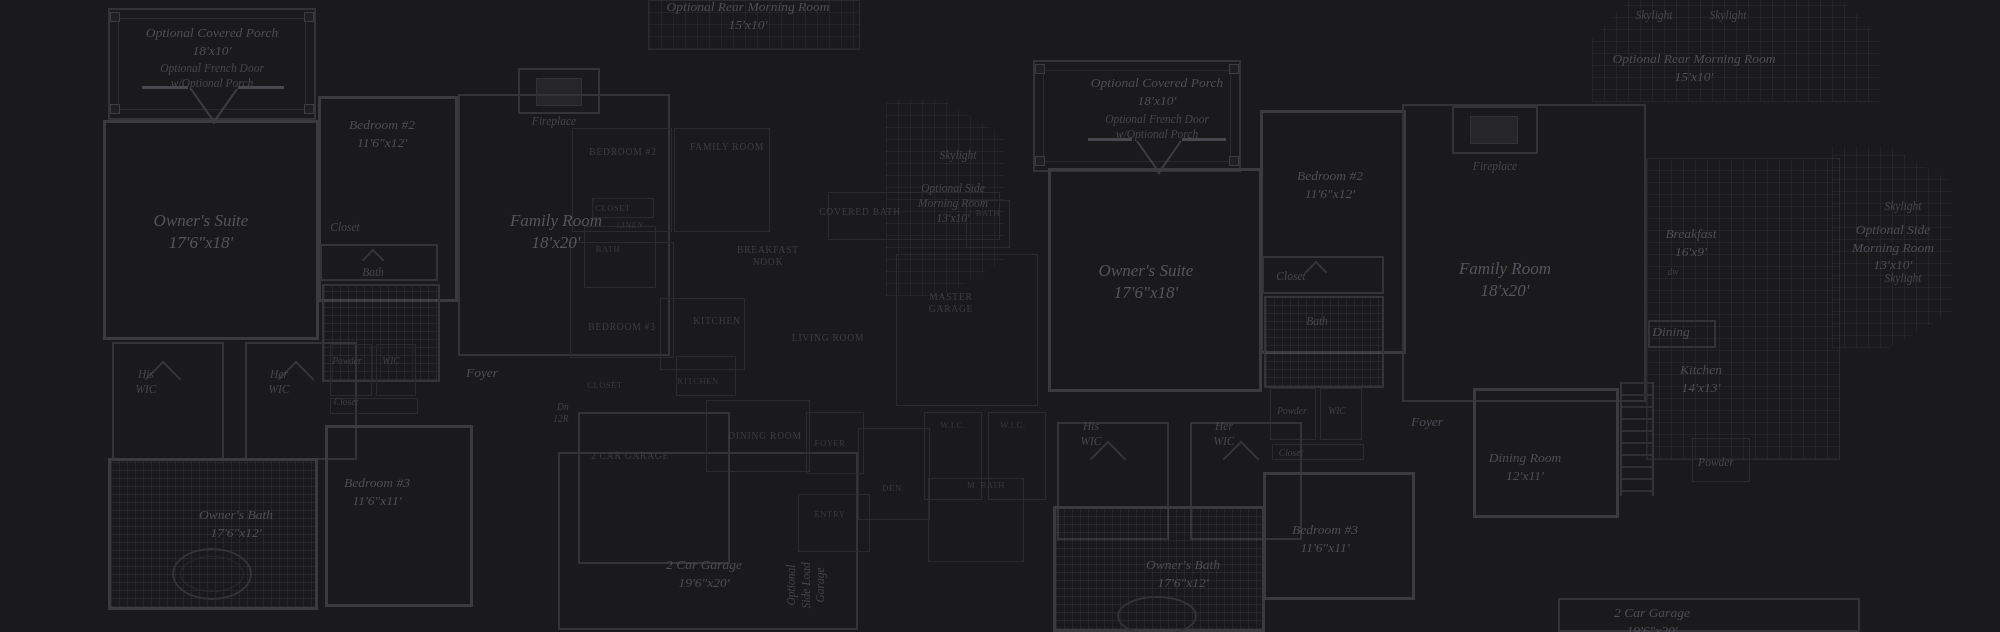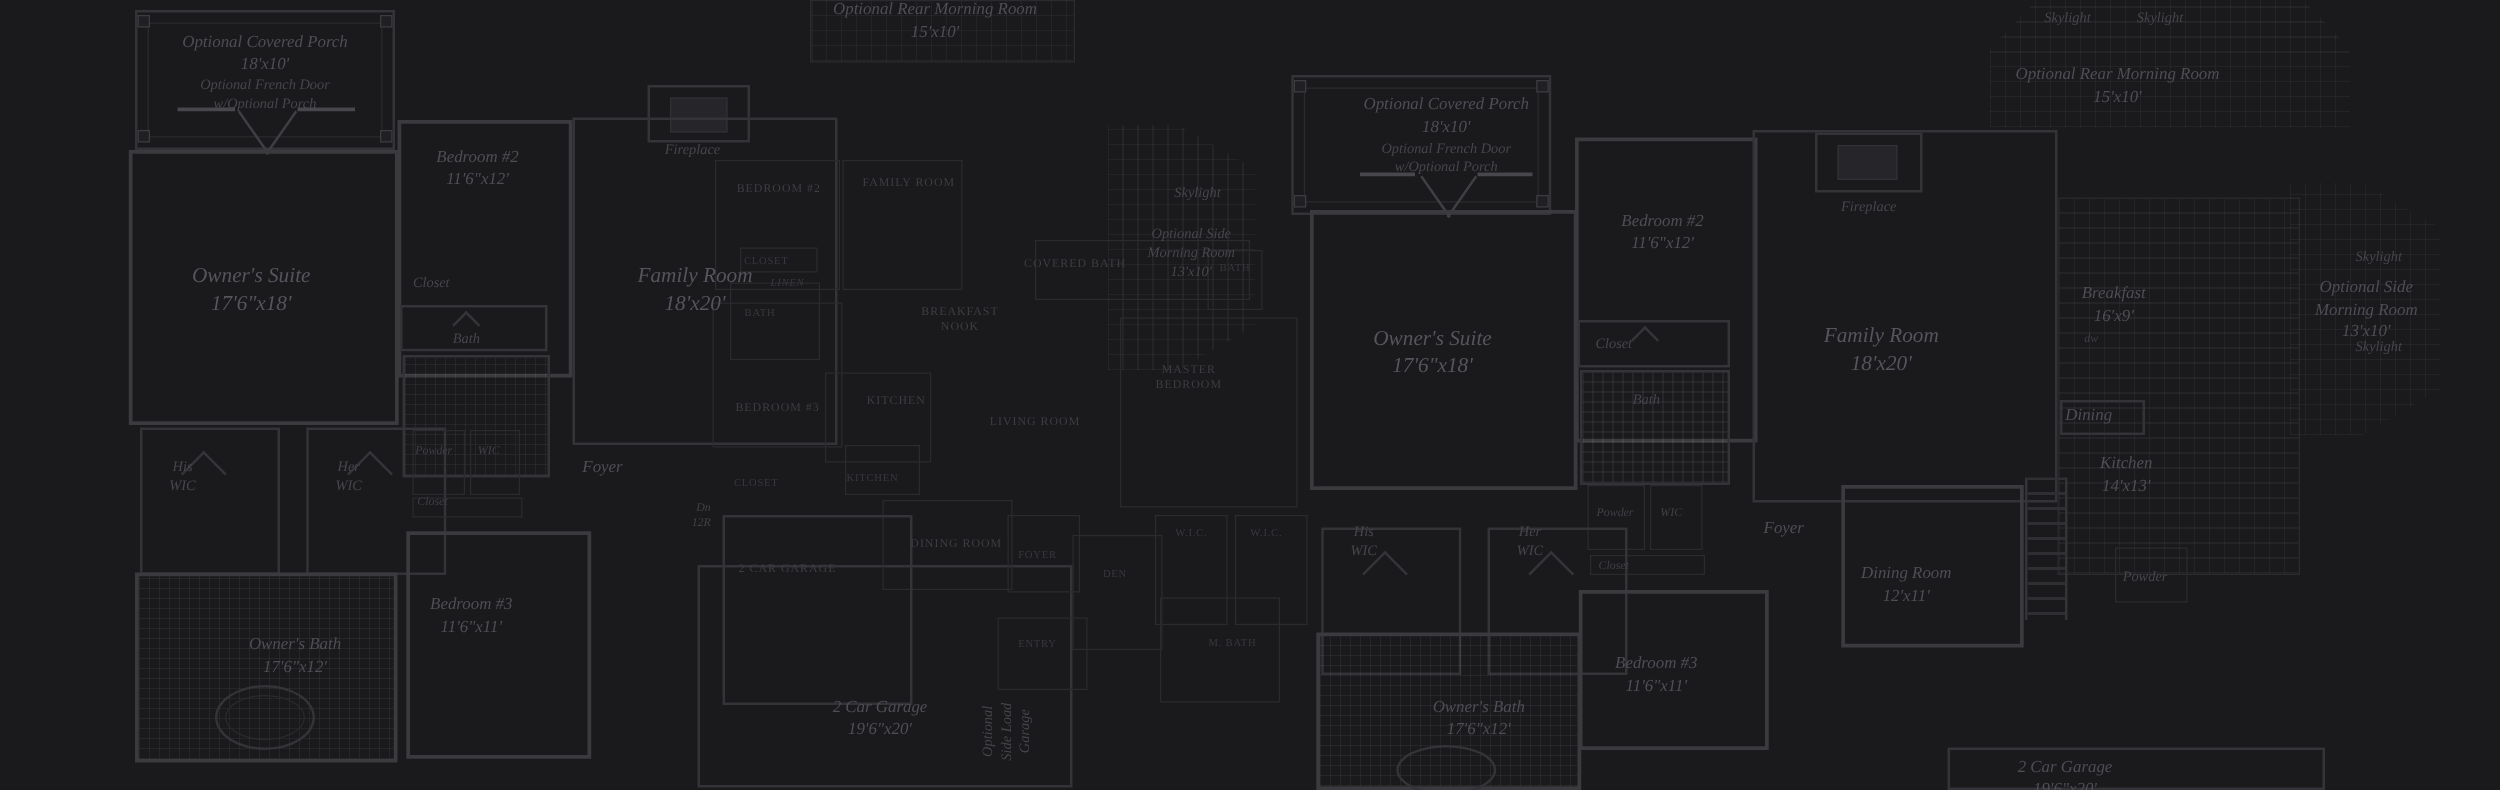--- a/index.html
+++ b/index.html
@@ -177,25 +177,25 @@
     <div class="lbl capsxs" style="left: 698px; top: 382px;">KITCHEN</div>
     <div class="lbl capsxs" style="left: 605px; top: 386px;">CLOSET</div>
     <div class="lbl caps" style="left: 765px; top: 436px;">DINING ROOM</div>
     <div class="lbl caps" style="left: 630px; top: 456px;">2 CAR GARAGE</div>
     <div class="lbl capsxs" style="left: 830px; top: 444px;">FOYER</div>
     <div class="lbl capsxs" style="left: 830px; top: 515px;">ENTRY</div>
     <div class="lbl caps" style="left: 828px; top: 338px;">LIVING ROOM</div>
     <div class="lbl caps" style="left: 860px; top: 212px;">COVERED BATH</div>
     <div class="lbl capsxs" style="left: 988px; top: 214px;">BATH</div>
     <div class="lbl caps" style="left: 951px; top: 303px;">MASTER
-BEDROOM</div>
-    <div class="lbl capsxs" style="left: 892px; top: 459px;">DEN</div>
+GARAGE</div>
+    <div class="lbl capsxs" style="left: 892px; top: 489px;">DEN</div>
     <div class="lbl capsxs" style="left: 953px; top: 426px;">W.I.C.</div>
     <div class="lbl capsxs" style="left: 1013px; top: 426px;">W.I.C.</div>
-    <div class="lbl capsxs" style="left: 986px; top: 514px;">M. BATH</div>
+    <div class="lbl capsxs" style="left: 986px; top: 486px;">M. BATH</div>
     <div class="lbl m" style="left: 1157px; top: 92px;">Optional Covered Porch
 18'x10'</div>
     <div class="lbl s" style="left: 1157px; top: 127px;">Optional French Door
 w/Optional Porch</div>
     <div class="lbl s" style="left: 1654px; top: 15px;">Skylight</div>
     <div class="lbl s" style="left: 1728px; top: 15px;">Skylight</div>
     <div class="lbl m" style="left: 1694px; top: 68px;">Optional Rear Morning Room
 15'x10'</div>
     <div class="lbl m" style="left: 1330px; top: 185px;">Bedroom #2
 11'6"x12'</div>

